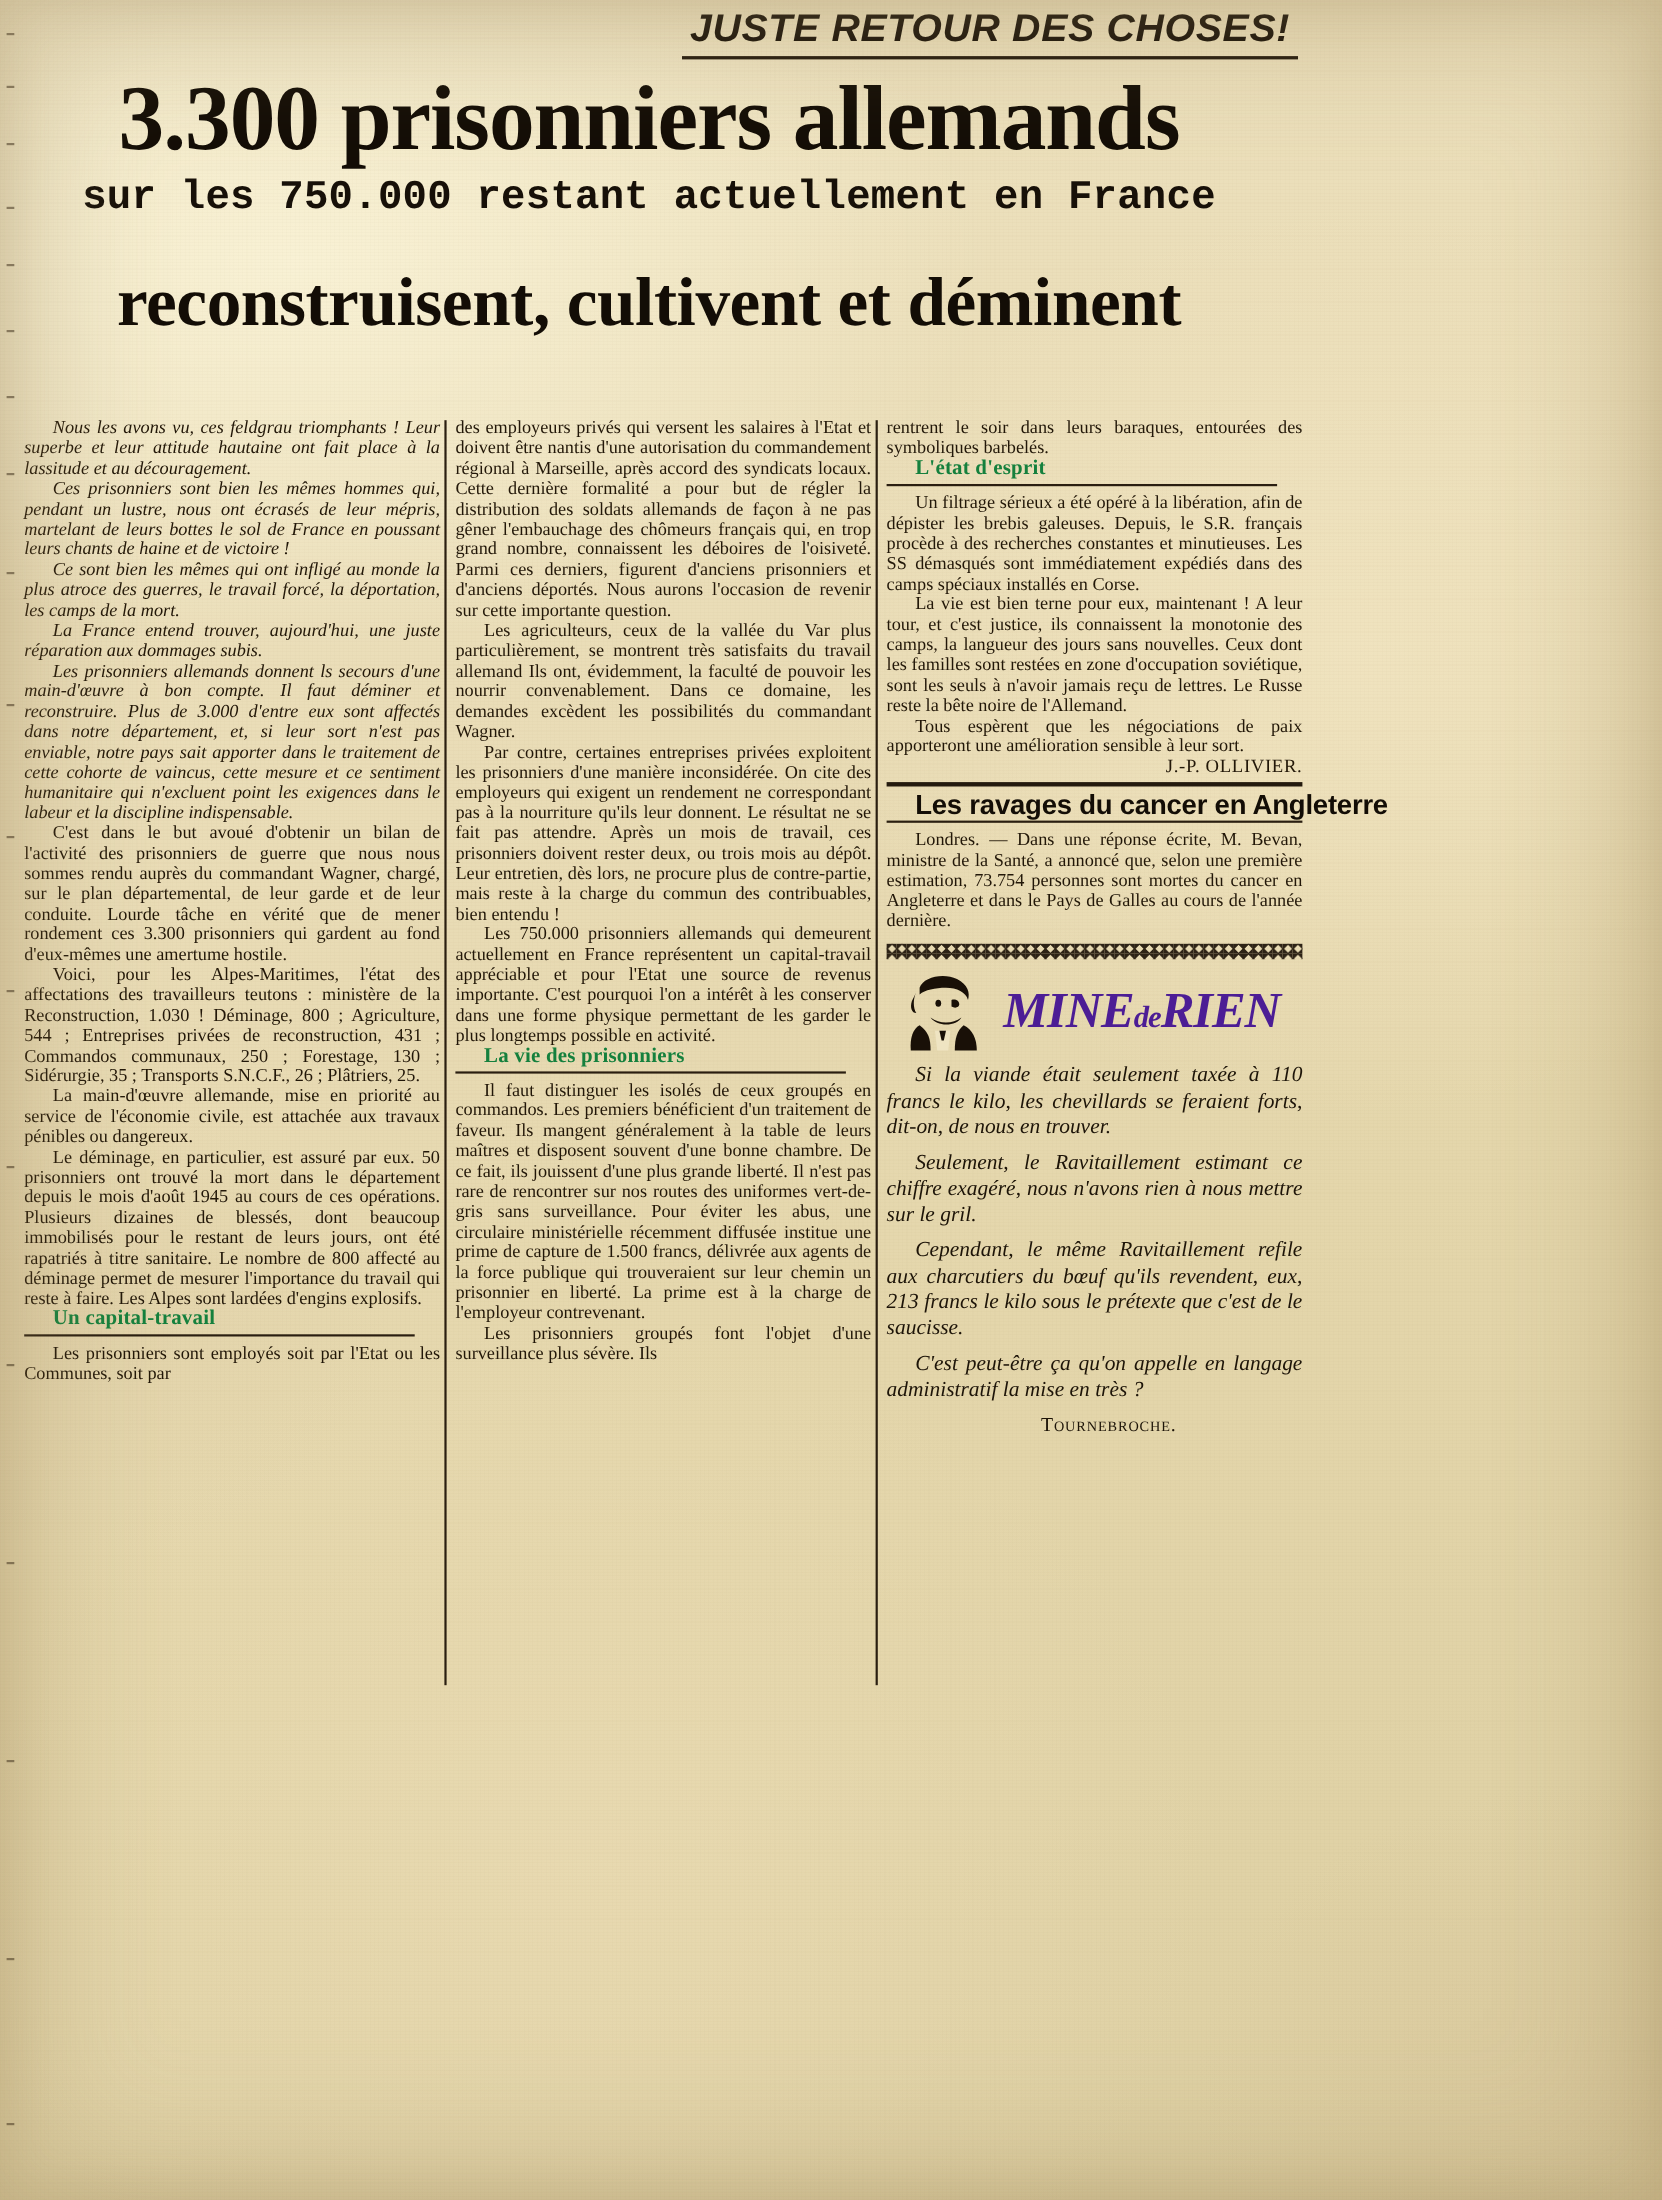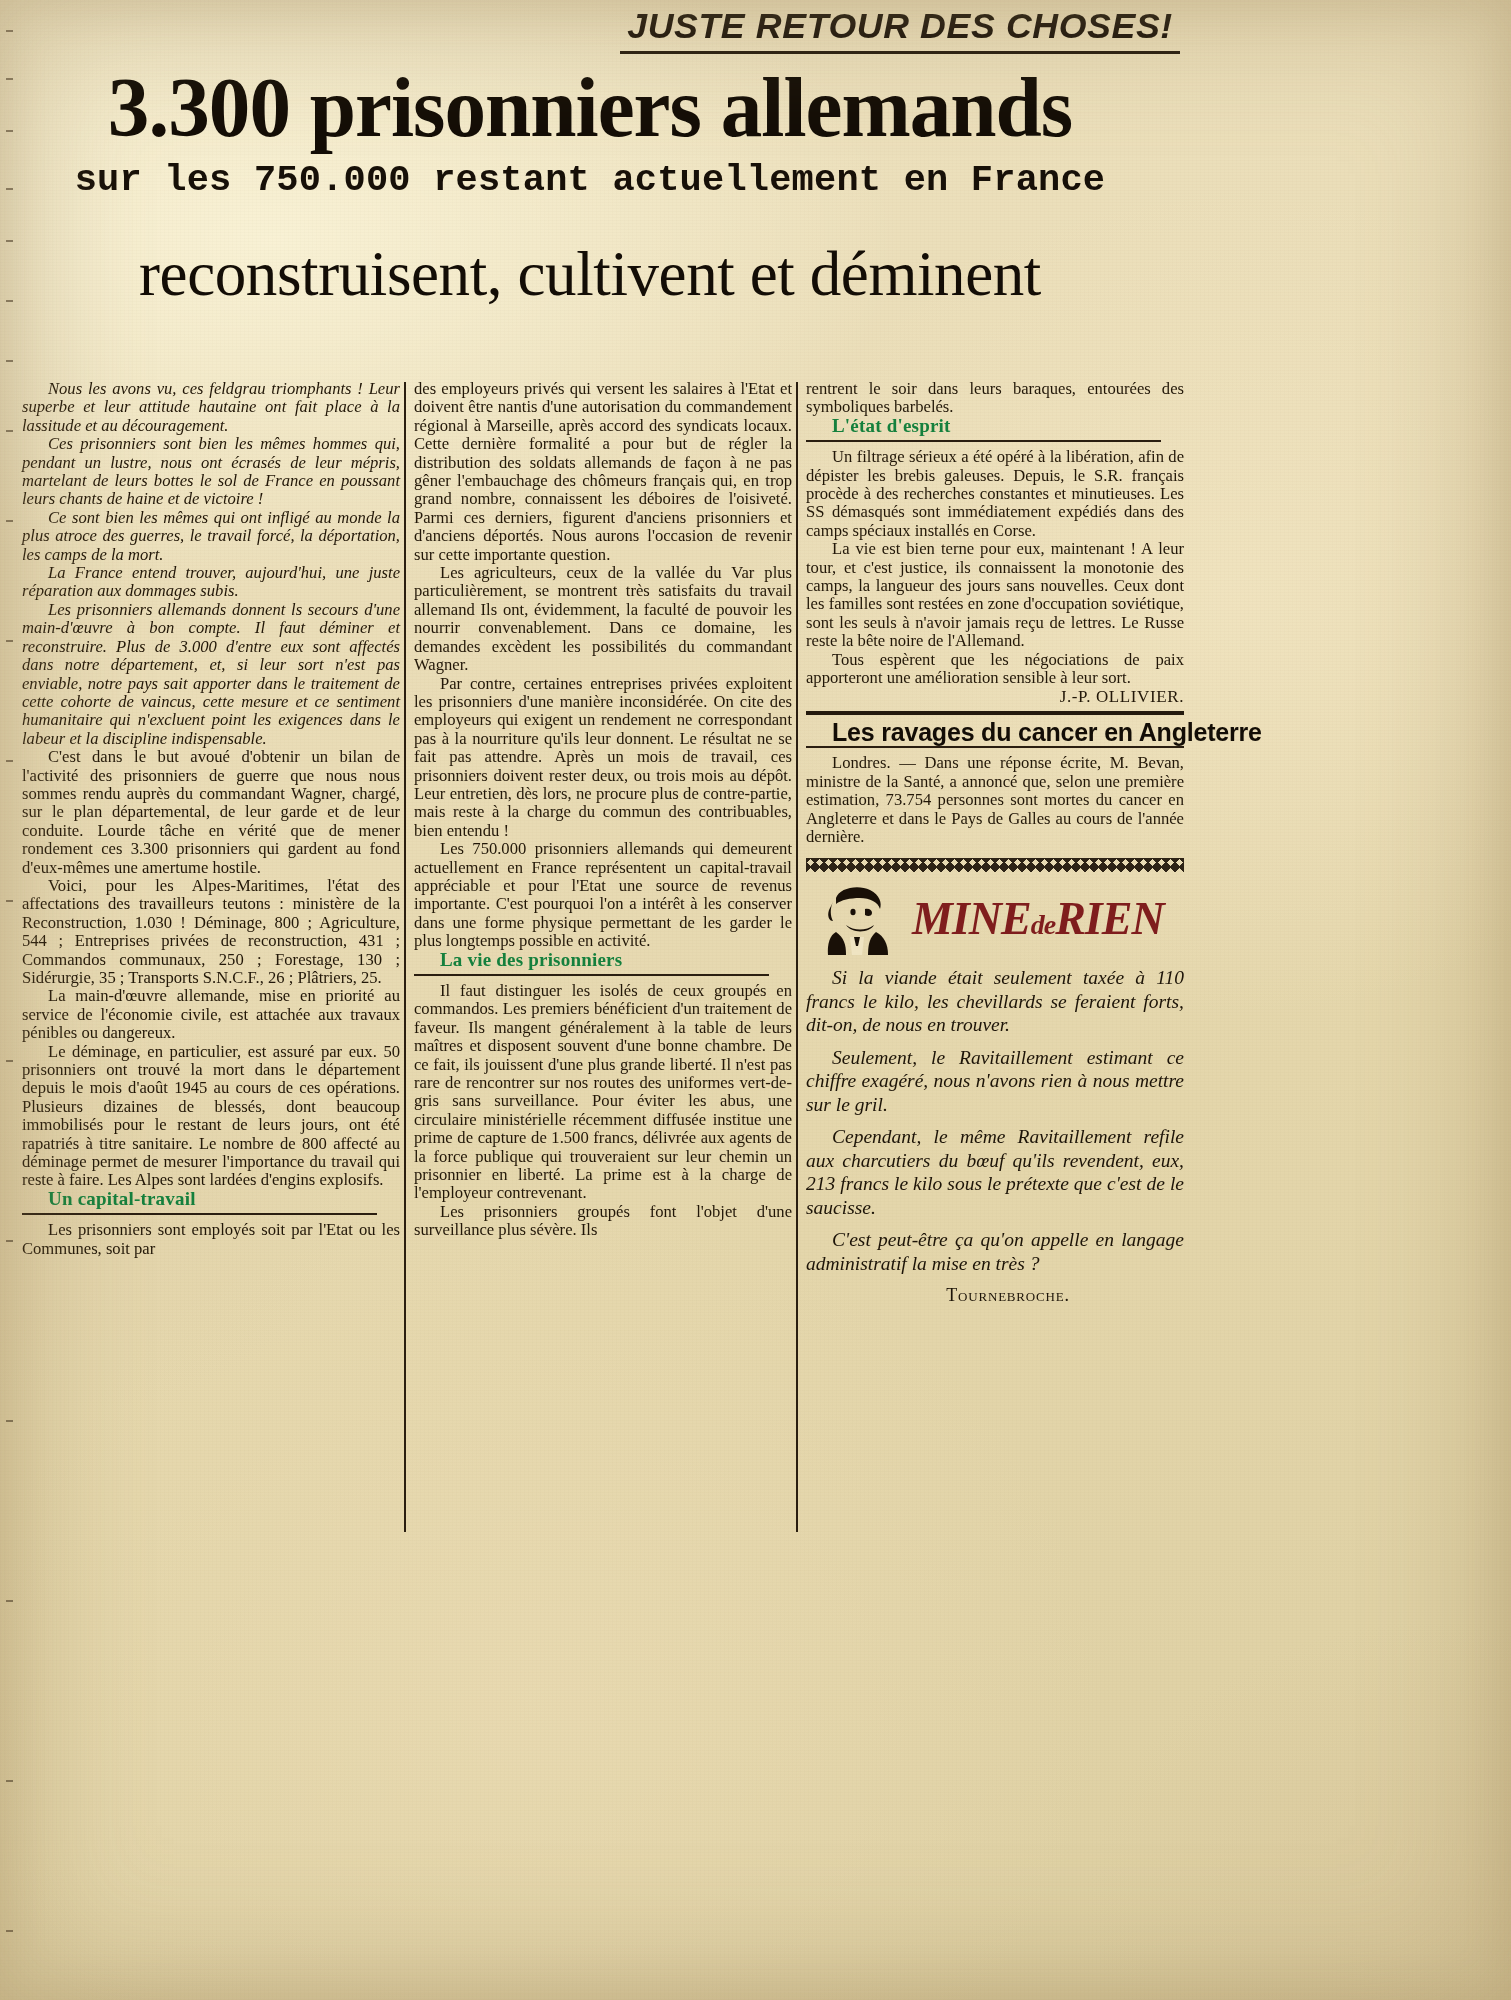--- a/index.html
+++ b/index.html
@@ -62,21 +62,21 @@
     position:absolute;left:0;top:162px;width:1180px;
     text-align:center;
     font-family:Liberation Mono, monospace;
     font-weight:700;font-size:37px;line-height:1;
     letter-spacing:.2px;color:#171008;
   }
   .head2{
     position:absolute;left:0;top:243px;width:1180px;
     text-align:center;
     font-family:"Liberation Serif",serif;
-    font-weight:400;font-size:63px;line-height:1;
+    font-weight:700;font-size:63px;line-height:1;
     letter-spacing:-.4px;color:#130d06;
   }
   .head-sub2{
     position:absolute;left:0;top:318px;width:1180px;
     text-align:center;
     font-family:"Liberation Sans",sans-serif;
     font-weight:400;font-size:42px;line-height:1;
     letter-spacing:3px;color:#171008;
   }
 
@@ -134,21 +134,21 @@
     opacity:.95;
   }
 
   
   .mine-wrap{margin-top:4px;text-indent:0;}
   .mine-row{display:flex;align-items:center;gap:10px;height:74px;}
   .mine-logo{
     font-family:"Liberation Serif",serif;
     font-weight:700;font-style:italic;
     font-size:46px;line-height:1;letter-spacing:-1px;
-    color:#7f1d1d;white-space:nowrap;
+    color:#4c1d95;white-space:nowrap;
   }
   .mine-logo .sm{font-size:28px;}
   .mine-body{
     font-style:italic;font-size:19.5px;line-height:23.5px;
     text-align:justify;color:#1d1408;margin-top:10px;
   }
   .mine-body p{margin:0 0 9px 0;text-indent:26px;}
   .mine-sig{
     text-align:center;font-style:normal;font-size:18px;
     letter-spacing:.8px;margin-top:6px;font-variant:small-caps;

